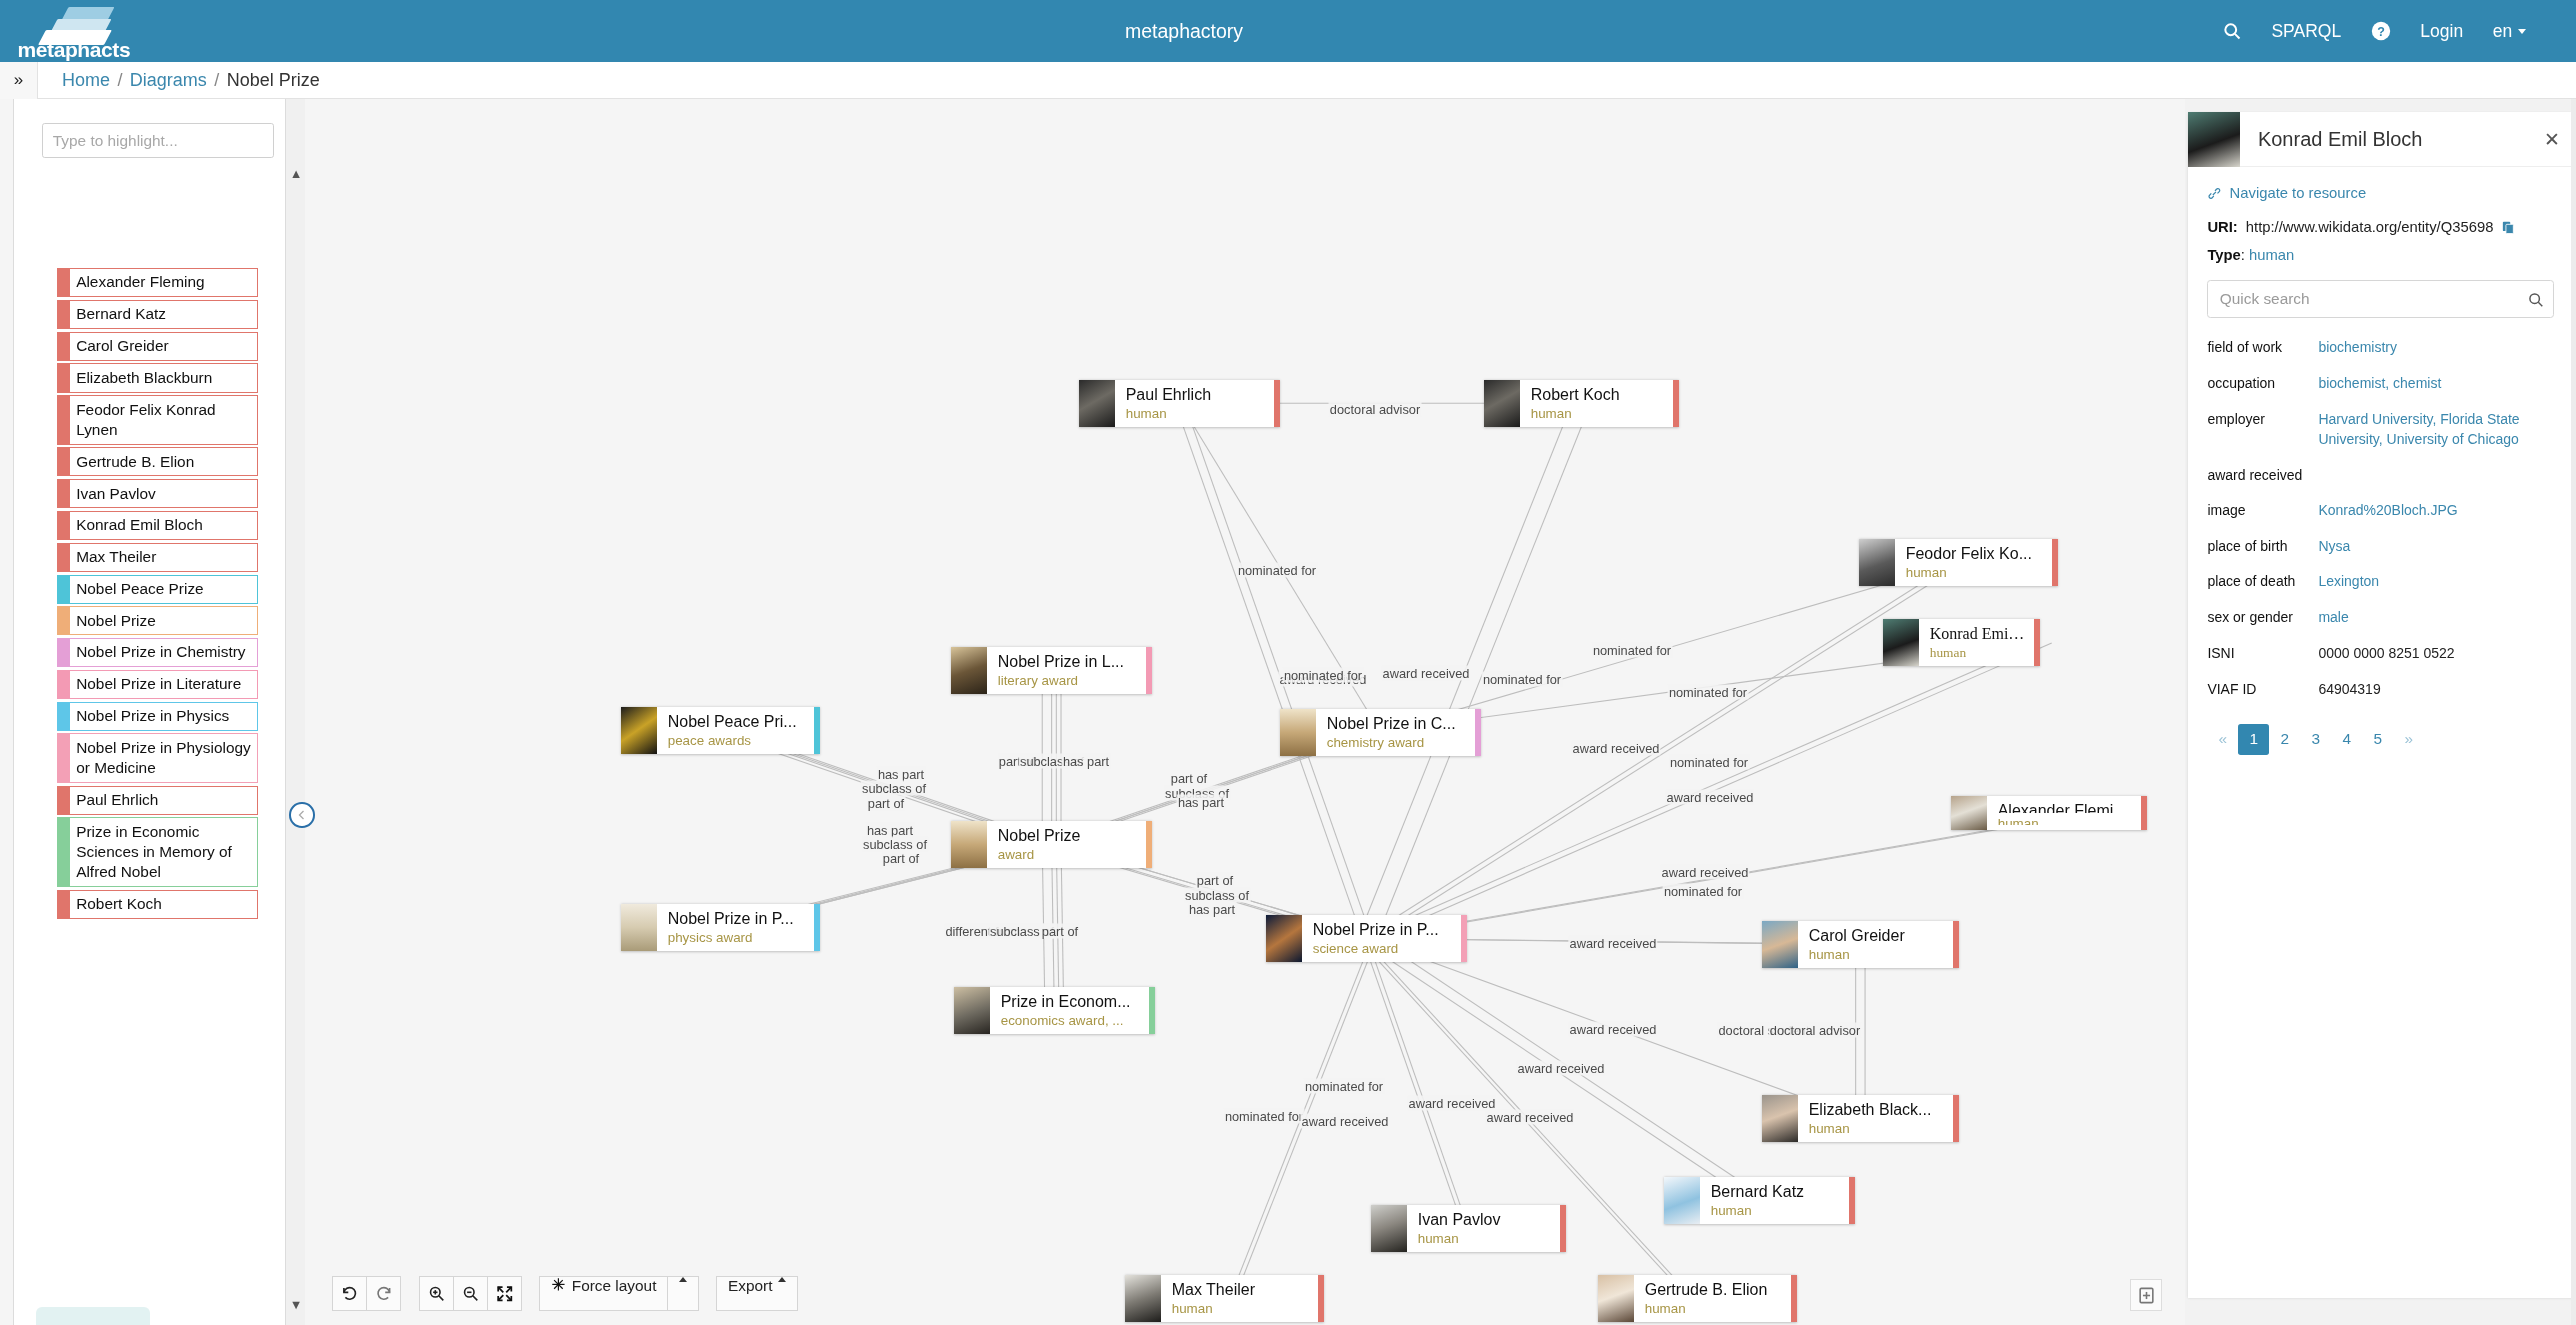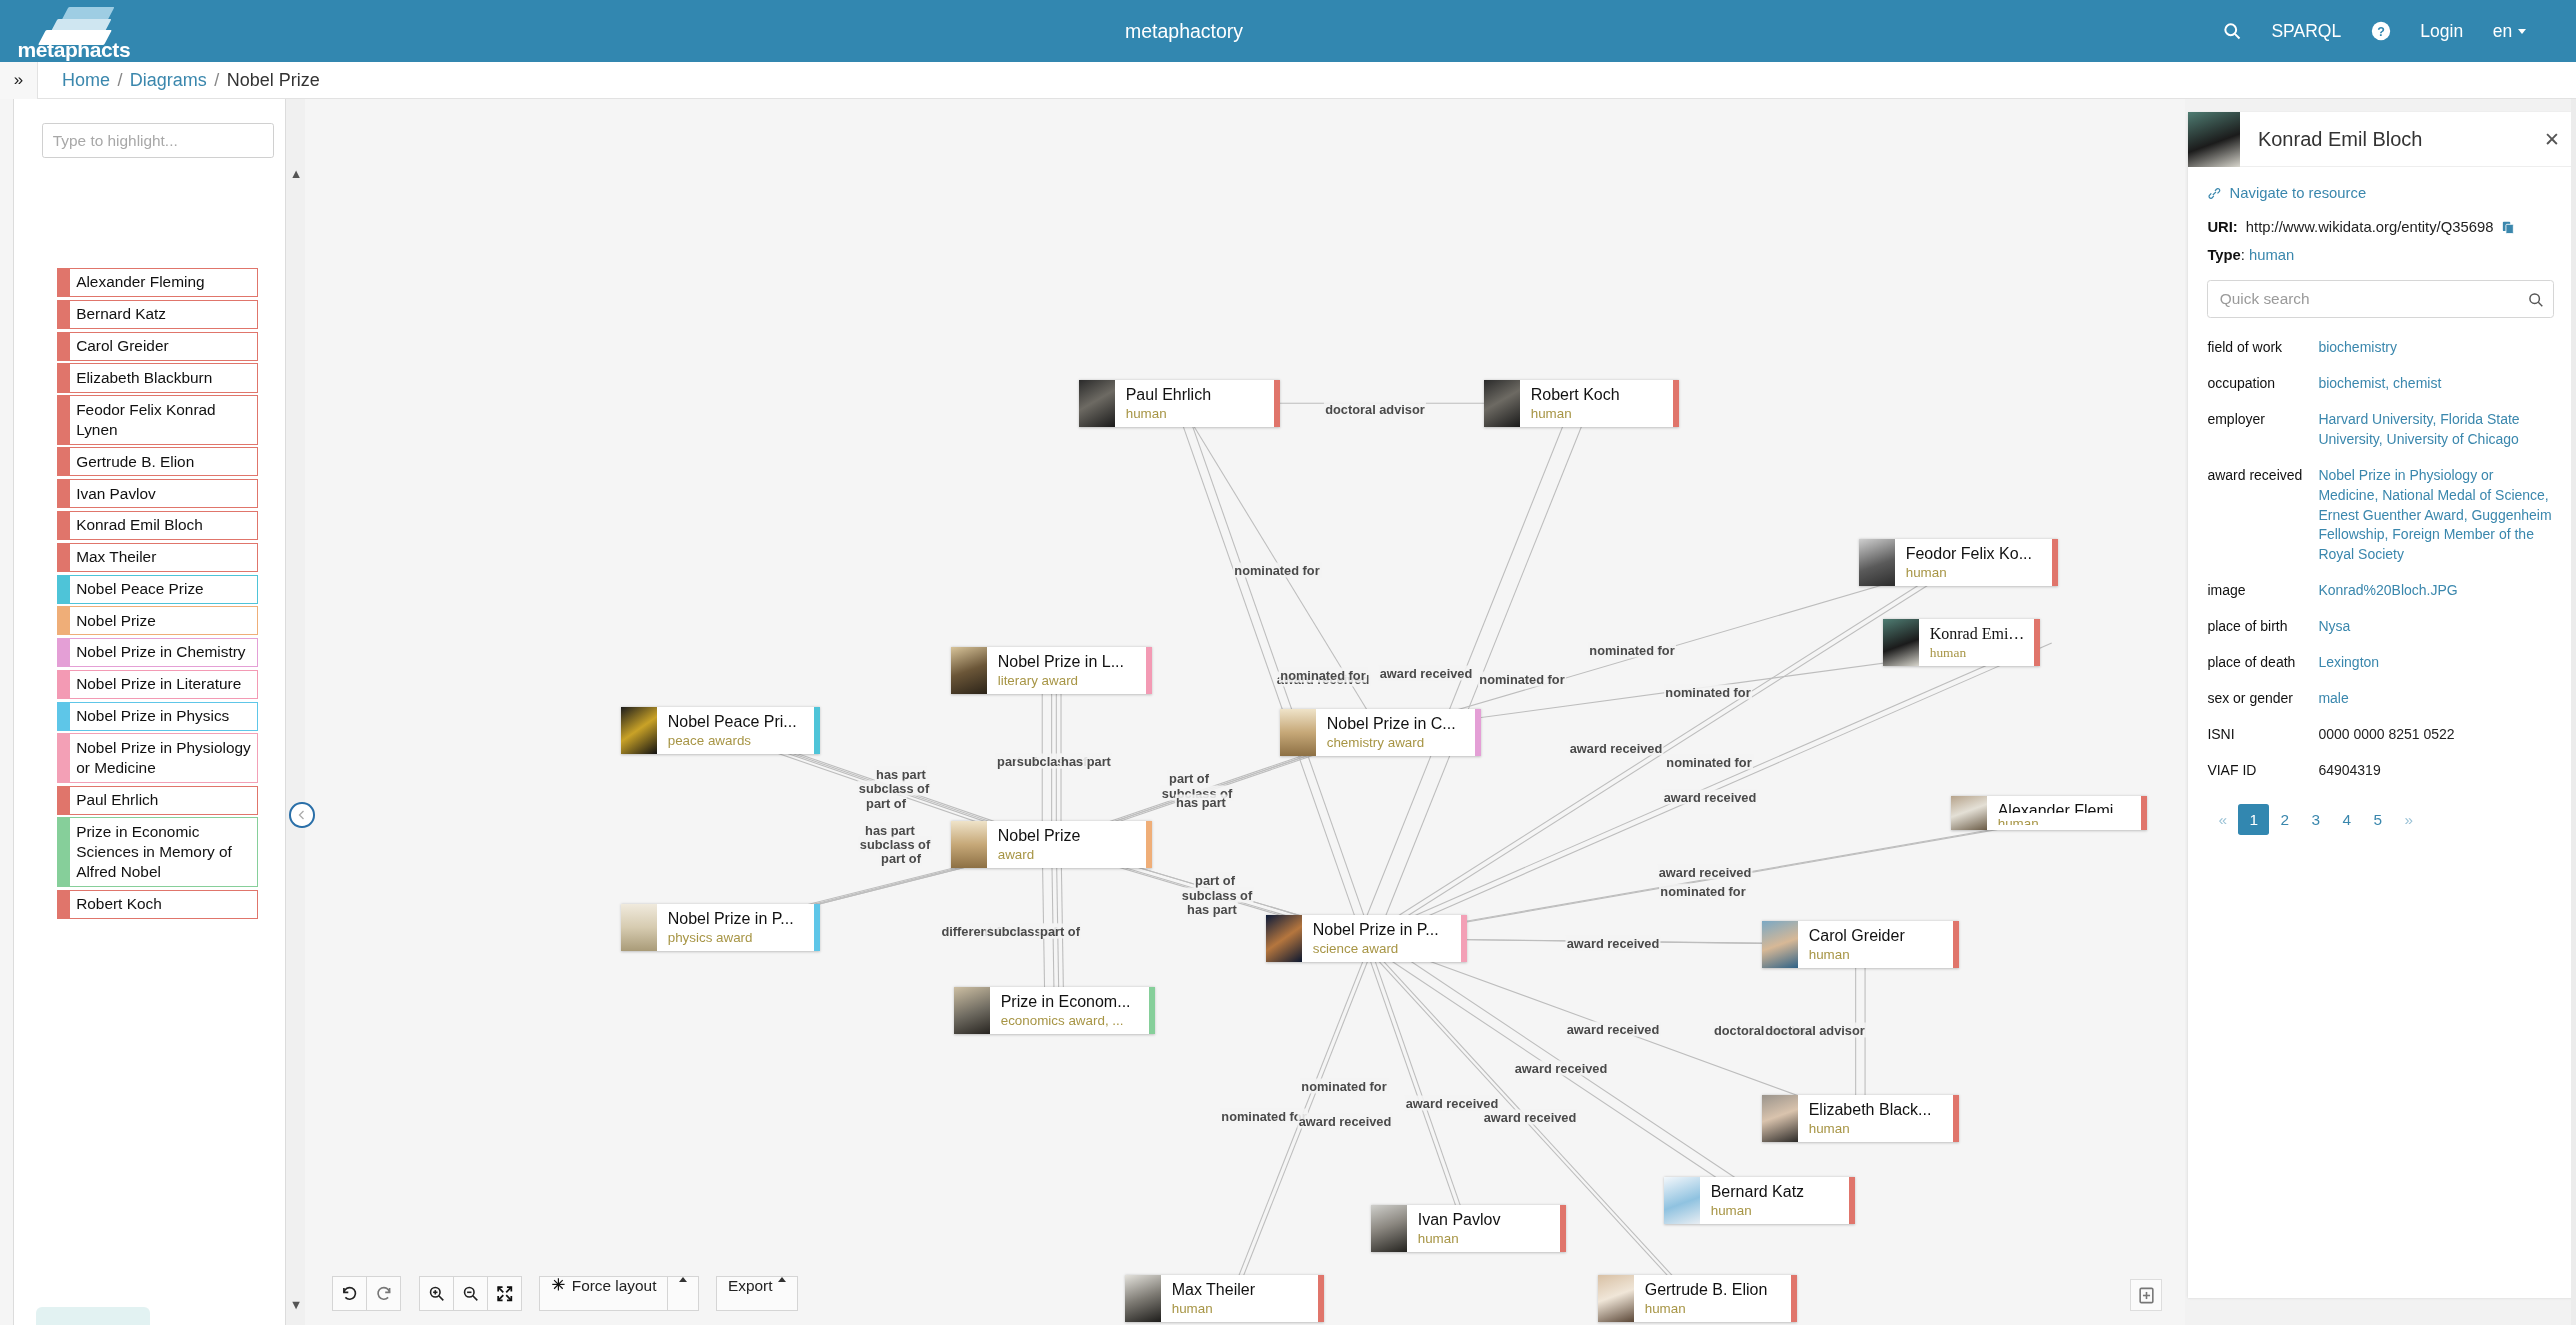--- a/index.html
+++ b/index.html
@@ -129,21 +129,20 @@
   .node .ntype {
     font-size:13.4px; color:#a79545; white-space:nowrap; overflow:hidden;
     text-overflow:ellipsis; line-height:1.3; margin-top:2px;
   }
   .node .bar { width:6px; flex:0 0 6px; }
 
   .edge-label {
     position:absolute; font-size:12.8px; color:#4a4a4a;
     background:rgba(244,244,244,0.88); padding:0 1.3px; white-space:nowrap;
     transform: translate(-50%, -50%);
-    font-weight: bold;
   }
 
   .left-handle {
     position:absolute; left:289px; top:703px; width:25.5px; height:25.5px;
     border-radius:50%; background:#fff; border:2.7px solid #2a6fa8;
     display:flex; align-items:center; justify-content:center; cursor:pointer;
     z-index:6;
   }
   .left-handle svg { display:block; }
 
@@ -749,21 +748,20 @@
             <div class="prow">
               <div class="pkey">occupation</div>
               <div class="pval">biochemist, chemist</div>
             </div>
             <div class="prow">
               <div class="pkey">employer</div>
               <div class="pval">Harvard University, Florida State University, University of Chicago</div>
             </div>
             <div class="prow">
               <div class="pkey">award received</div>
-              <div class="pval">Nobel Prize in Physiology or Medicine, National Medal of Science, Ernest Guenther Award, Guggenheim Fellowship, Foreign Member of the Royal Society</div>
             </div>
             <div class="prow">
               <div class="pkey">image</div>
               <div class="pval">Konrad%20Bloch.JPG</div>
             </div>
             <div class="prow">
               <div class="pkey">place of birth</div>
               <div class="pval">Nysa</div>
             </div>
             <div class="prow">

